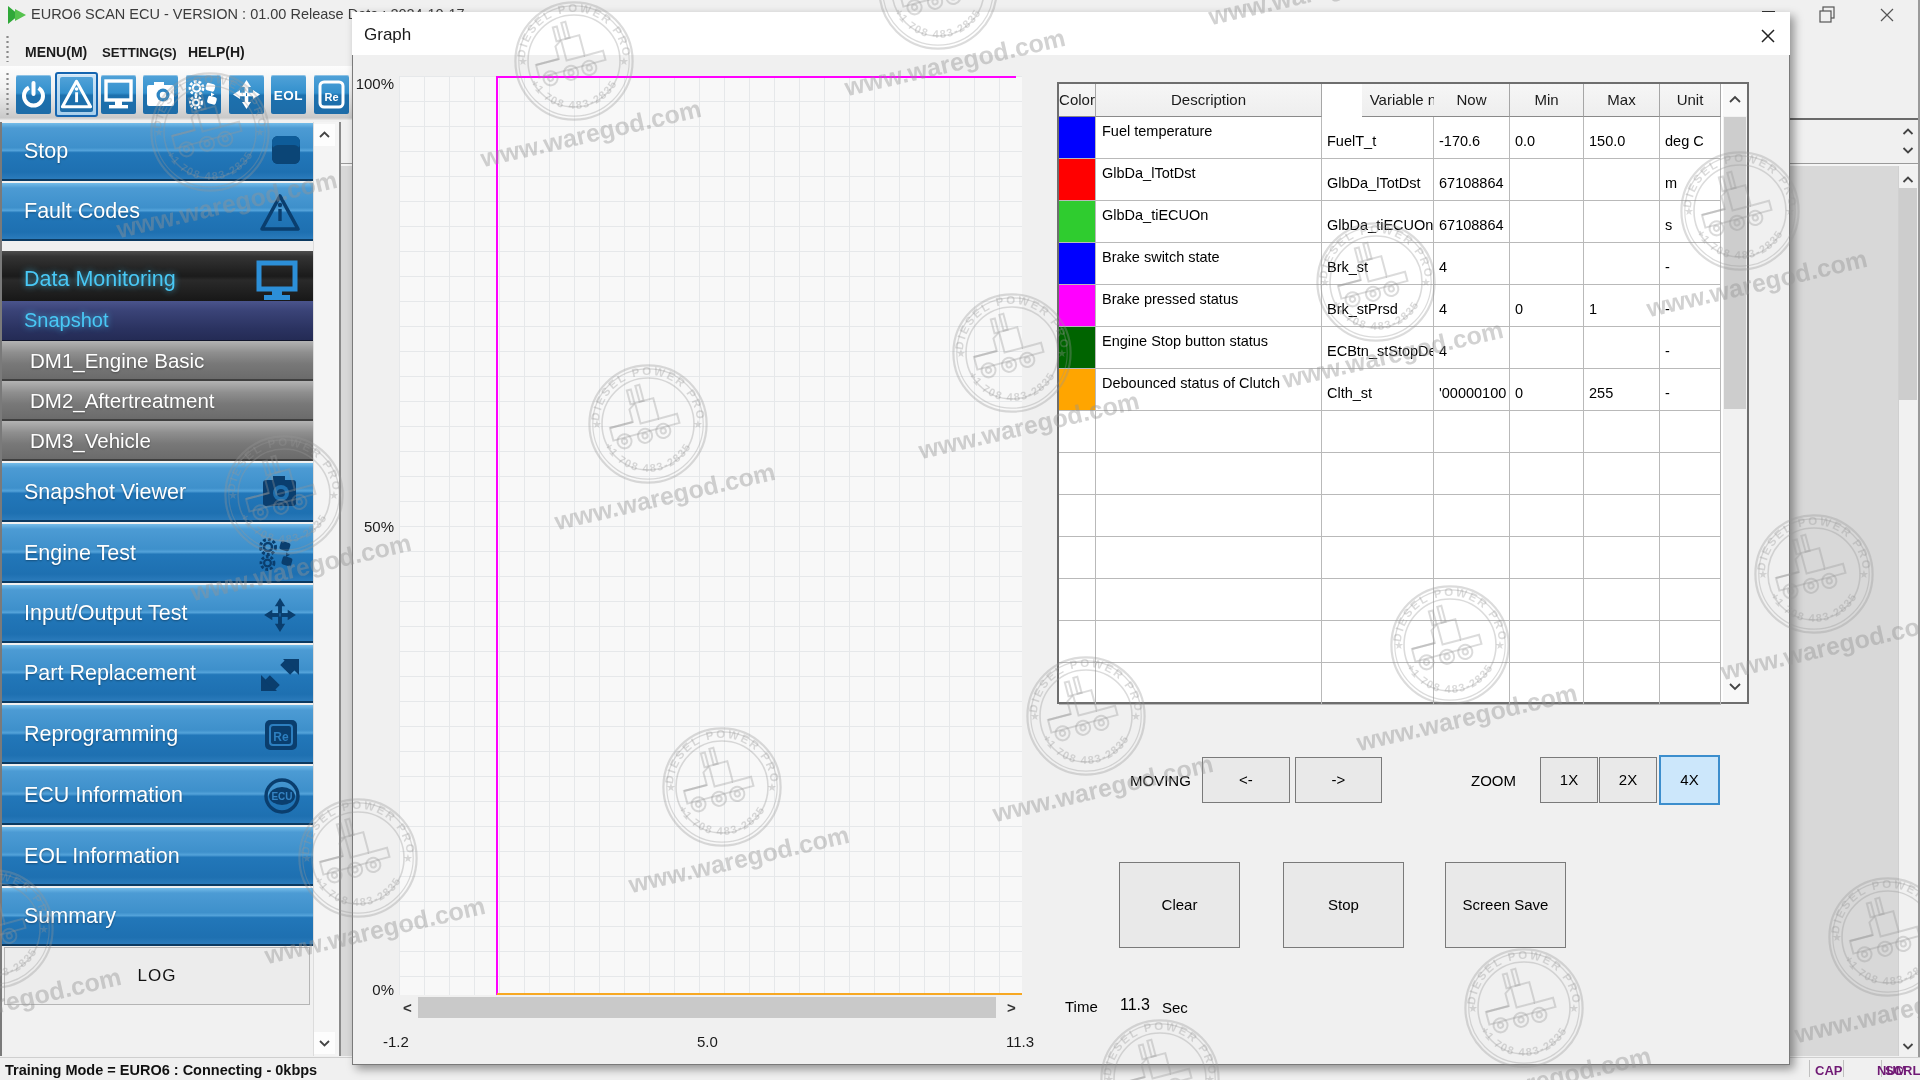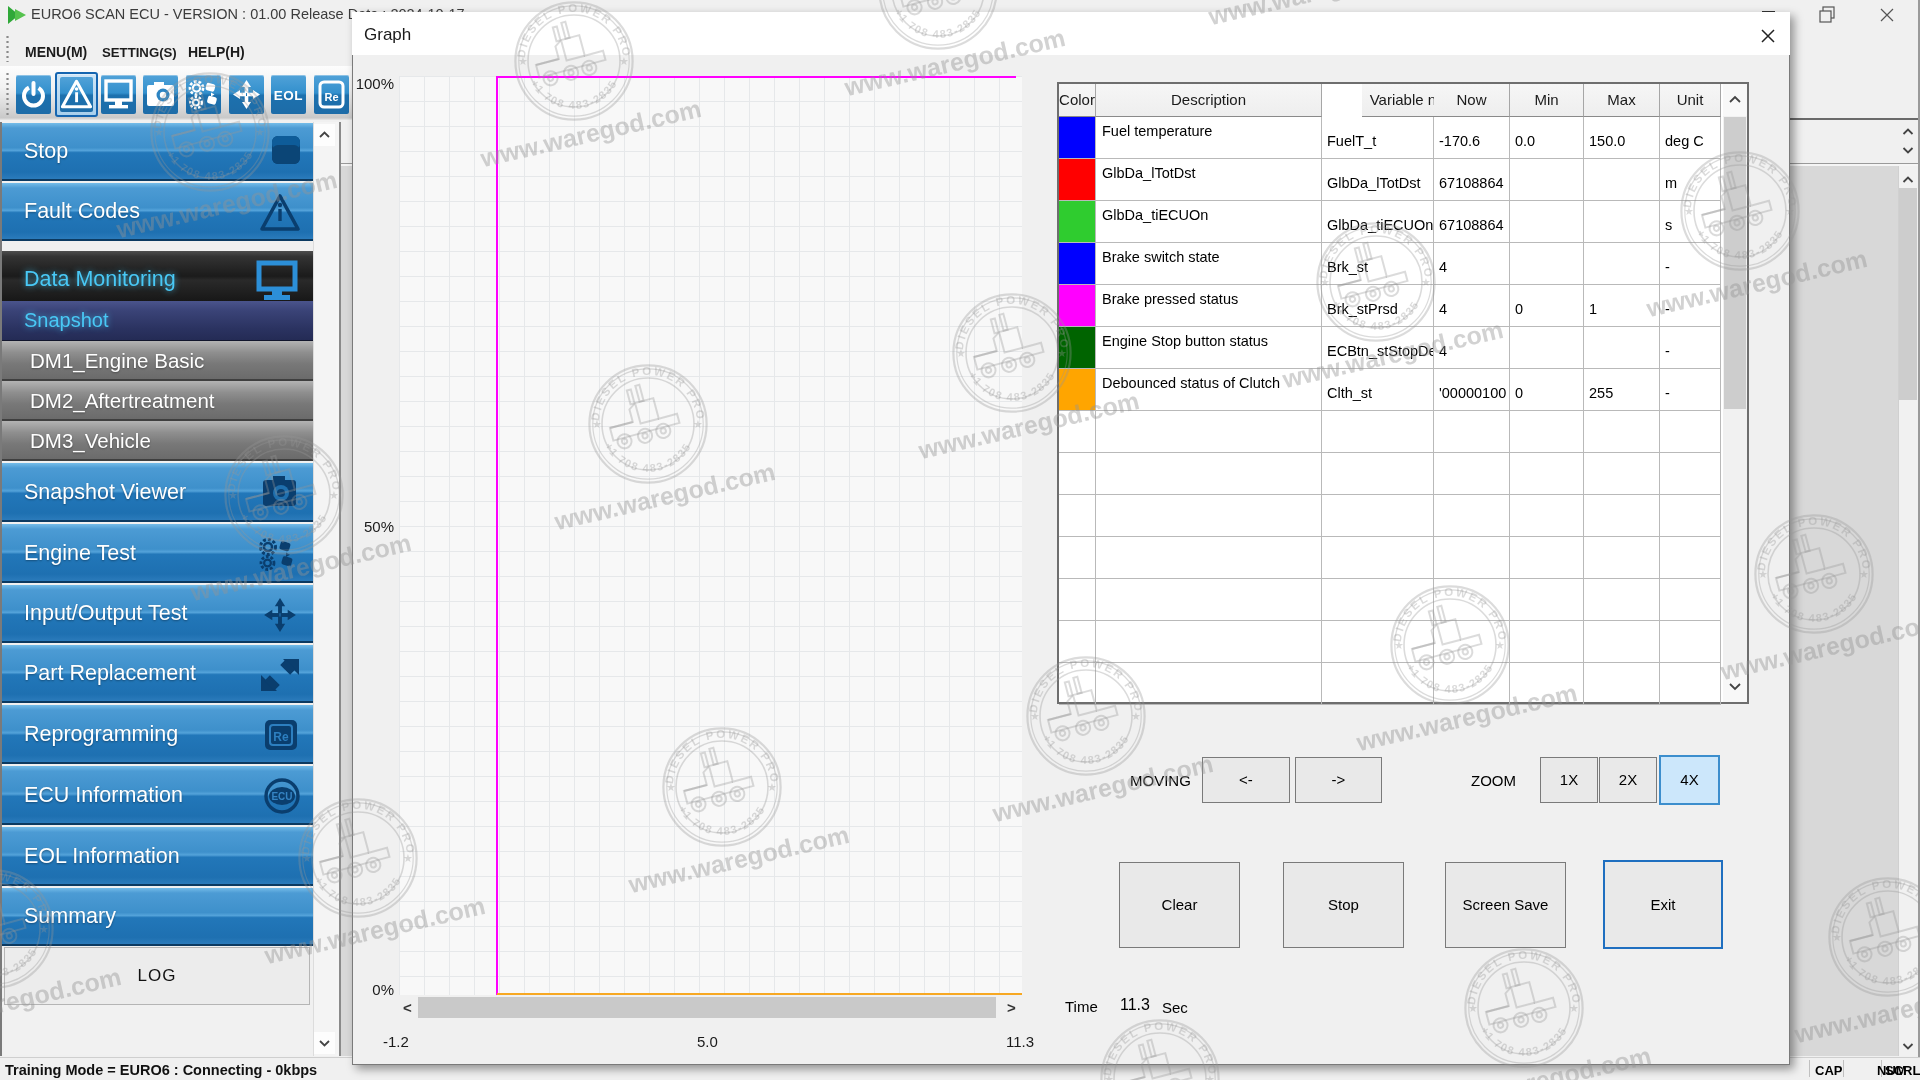--- a/index.html
+++ b/index.html
@@ -47,21 +47,21 @@
   #rpane2 { left:341px; top:166px; width:1579px; height:890px; background:#d8d8d8; }
   #rscroll { left:1898px; top:166px; width:20px; height:890px; background:#f1f1f1; border-left:1px solid #d0d0d0;}
   .rarr { position:absolute; left:0; width:20px; height:20px; color:#555; font-size:10px; text-align:center; line-height:20px; }
   #rthumb { left:1899px; top:188px; width:18px; height:212px; background:#cdcdcd; }
   #winborder { left:1918px; top:0; width:2px; height:1080px; background:#9a9a9a; }
 
   
   #statusbar { left:0; top:1057px; width:1920px; height:23px; background:#f0f0f0; border-top:1px solid #cfcfcf; }
   #stattext { left:5px; top:1062px; font-size:14.5px; font-weight:bold; color:#111; }
   .statsep { position:absolute; top:1060px; width:1px; height:17px; background:#c0c0c0; }
-  .statkey { position:absolute; top:1063px; font-size:13px; font-weight:bold; color:#000000; }
+  .statkey { position:absolute; top:1063px; font-size:13px; font-weight:bold; color:#701a75; }
 
   
   #dialog { left:352px; top:12px; width:1438px; height:1053px; background:#f0f0f0;
      border:1px solid #7a7a7a; box-shadow:4px 4px 9px rgba(0,0,0,.4); }
   #dlgtitle { left:352px; top:12px; width:1438px; height:43px; background:#fff; }
   #dlgname { left:364px; top:25px; font-size:17px; color:#1a1a1a; }
   #dlgclose { left:1758px; top:26px; width:20px; height:20px; }
 
   
   #plot { left:399px; top:76px; width:623px; height:919px; background:#f8f8f8;
@@ -588,21 +588,20 @@
   <div class="dlab" style="left:1130px;top:772px;">MOVING</div>
   <div class="dbtn" style="left:1202px;top:757px;width:88px;height:46px;line-height:44px;">&lt;-</div>
   <div class="dbtn" style="left:1295px;top:757px;width:87px;height:46px;line-height:44px;">-&gt;</div>
   <div class="dlab" style="left:1471px;top:772px;">ZOOM</div>
   <div class="dbtn" style="left:1540px;top:757px;width:58px;height:46px;line-height:44px;">1X</div>
   <div class="dbtn" style="left:1599px;top:757px;width:58px;height:46px;line-height:44px;">2X</div>
   <div class="dbtn zsel" style="left:1659px;top:755px;width:61px;height:50px;line-height:46px;">4X</div>
   <div class="dbtn" style="left:1119px;top:862px;width:121px;height:86px;line-height:84px;">Clear</div>
   <div class="dbtn" style="left:1283px;top:862px;width:121px;height:86px;line-height:84px;">Stop</div>
   <div class="dbtn" style="left:1445px;top:862px;width:121px;height:86px;line-height:84px;">Screen Save</div>
-  <div class="dbtn exitsel" style="left:1603px;top:860px;width:120px;height:89px;line-height:85px;">Exit</div>
 
   <svg width="0" height="0" style="position:absolute">
     <defs>
       <g id="stamp">
         <circle cx="62" cy="62" r="58.6" fill="none" stroke="currentColor" stroke-width="2.2"></circle>
         <circle cx="62" cy="62" r="55.2" fill="none" stroke="currentColor" stroke-width="1.2"></circle>
         <circle cx="62" cy="62" r="46" fill="none" stroke="currentColor" stroke-width="1.6"></circle>
         <path id="arcT" d="M 16.0 78.8 A 49 49 0 1 1 108.0 78.8" fill="none"></path>
         <path id="arcB" d="M 19.6 85.5 A 49 49 0 0 0 104.4 85.5" fill="none"></path>
         <text font-size="11.5" font-weight="bold" fill="currentColor" letter-spacing="2">

